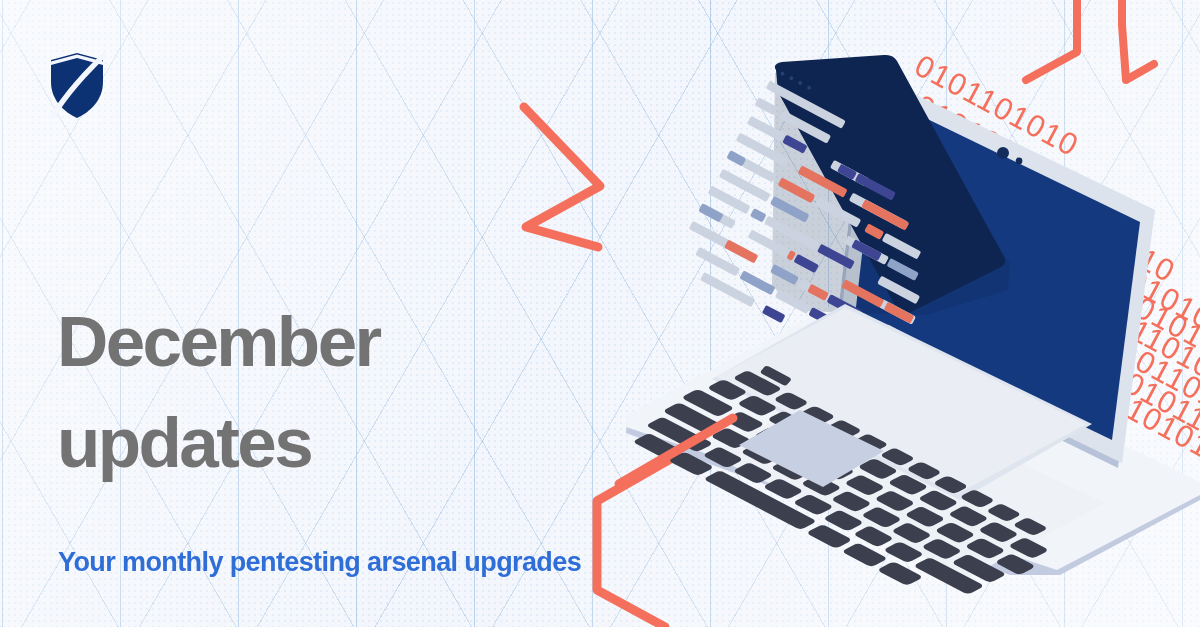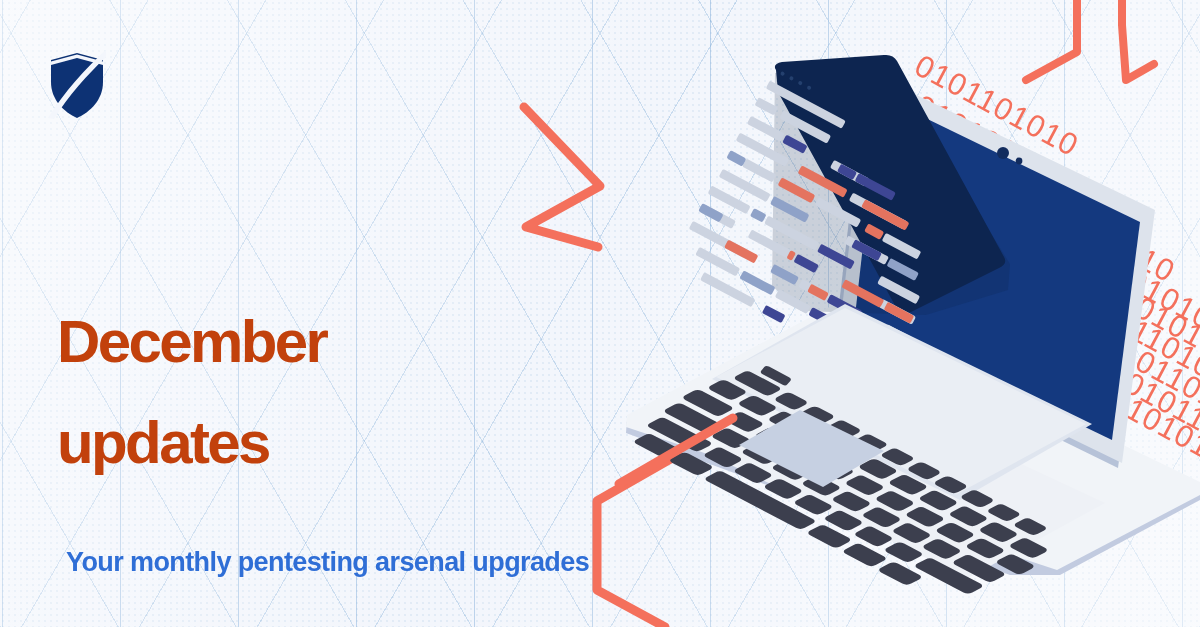--- a/index.html
+++ b/index.html
@@ -58,37 +58,36 @@
     width: 62px;
     height: 72px;
   }
 
   
   .headline {
     position: absolute;
     left: 57px;
     top: 291px;
     width: 620px;
-    color: #c2410c;
-    font-size: 60px;
+    color: #737373;
+    font-size: 71px;
     line-height: 101px;
     font-weight: 700;
     letter-spacing: -2.6px;
     white-space: pre-line;
   }
   .subhead {
     position: absolute;
     left: 58px;
     top: 545px;
     color: #2f6ed6;
     font-size: 27px;
     line-height: 34px;
     font-weight: 700;
     letter-spacing: -.6px;
-    margin-left: 8px;
   }
 
   
   .art {
     position: absolute;
     inset: 0;
   }
   .art svg { display: block; }
 </style>
 </head>

